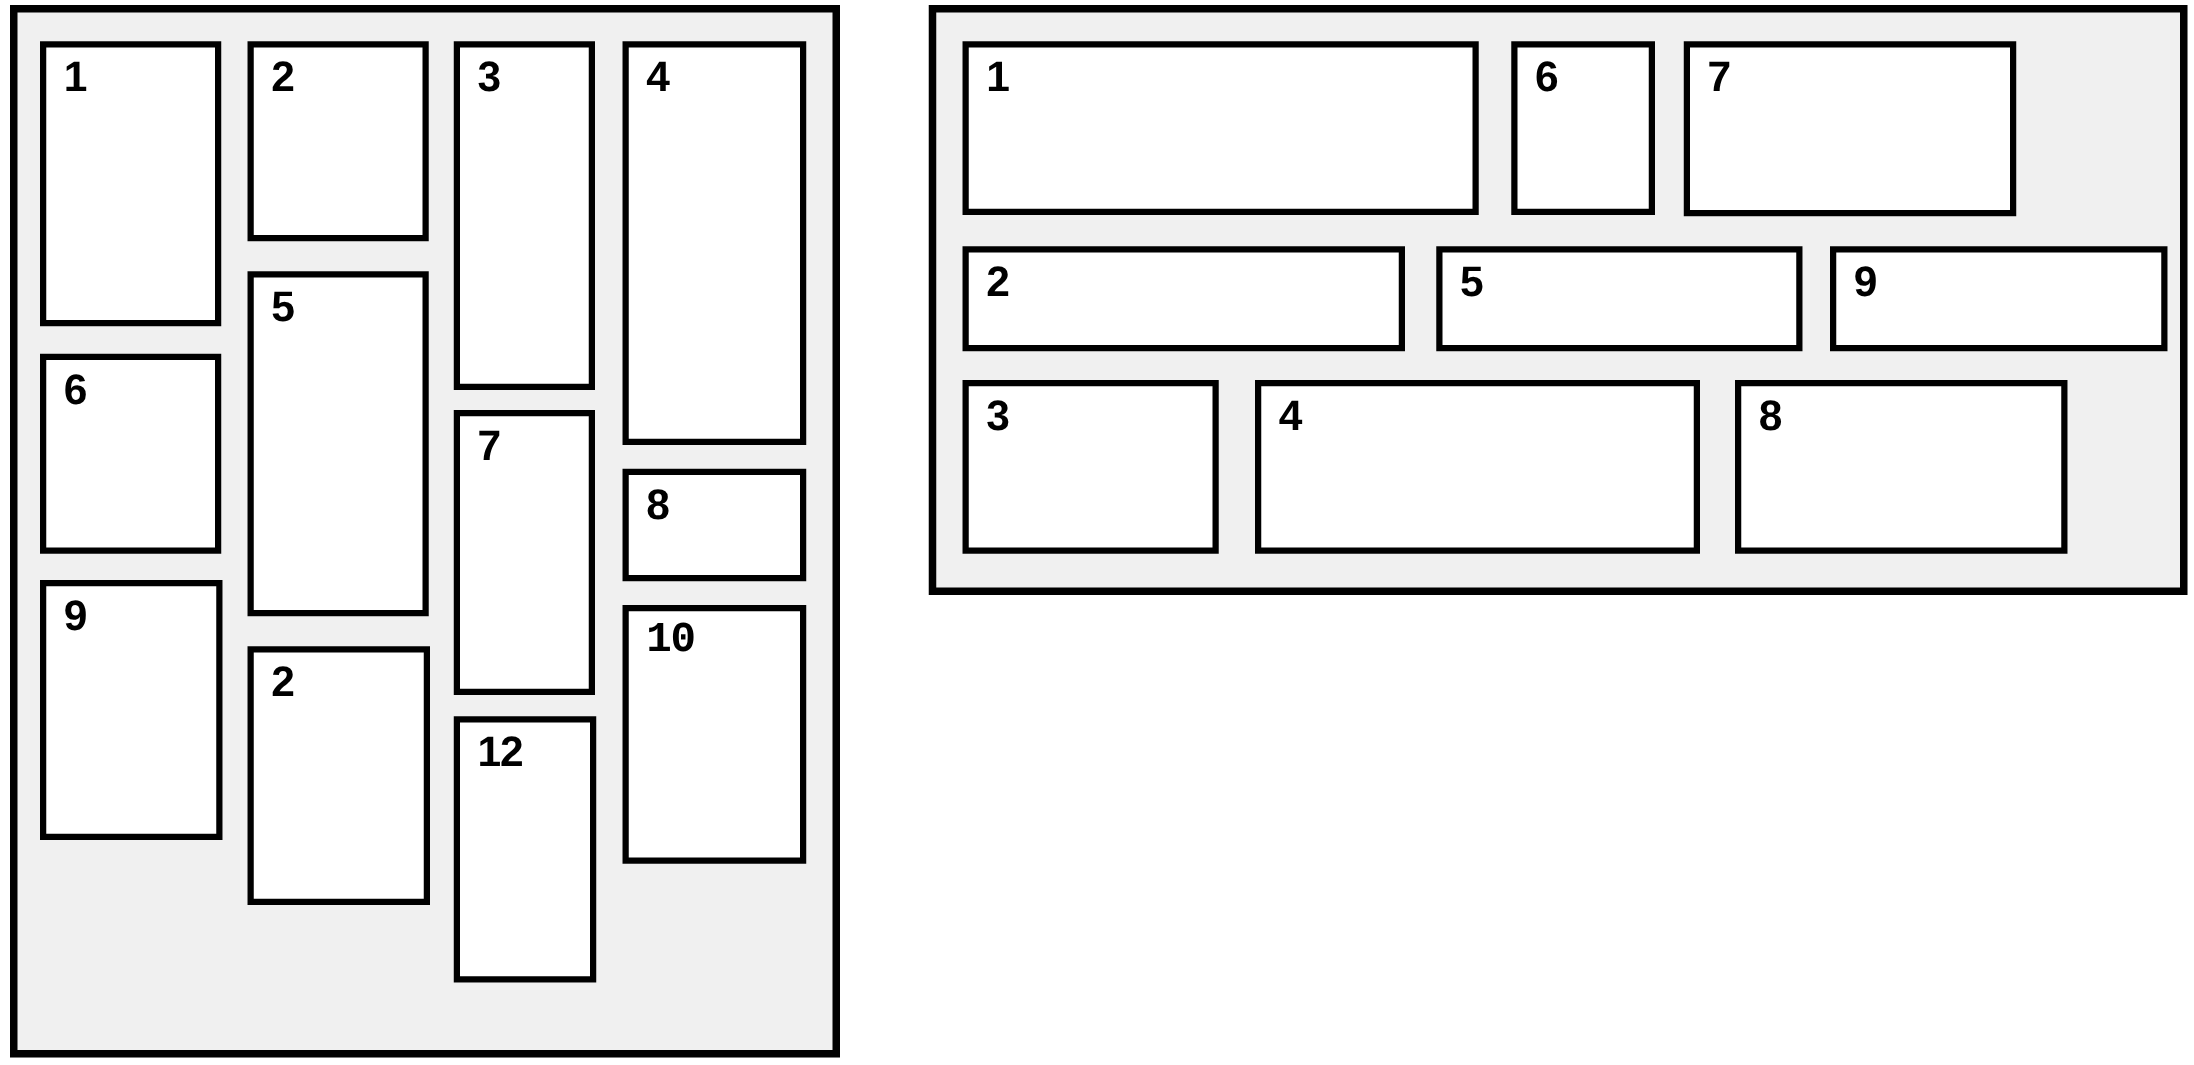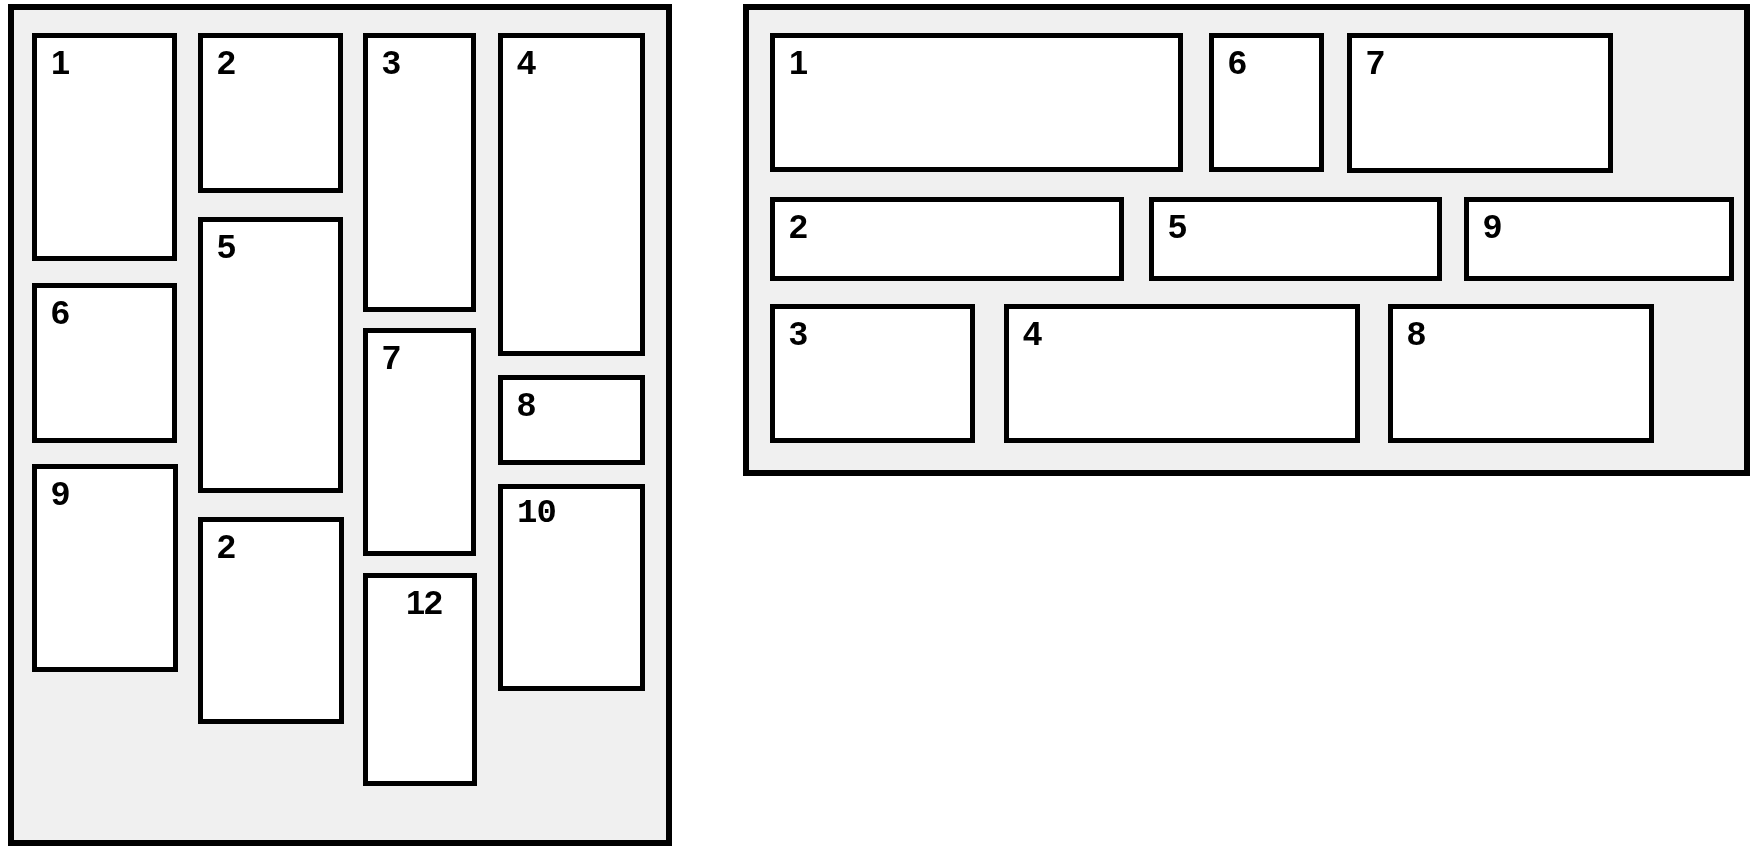--- a/index.html
+++ b/index.html
@@ -70,21 +70,21 @@
       </div>
       <div class="masonry-box" style="left: 32px; top: 464px; width: 146px; height: 208px; background: rgb(255, 255, 255); border-color: rgb(0, 0, 0);">
         <span class="box-label">9</span>
       </div>
       <div class="masonry-box" style="left: 498px; top: 484px; width: 147px; height: 207px; background: rgb(255, 255, 255); border-color: rgb(0, 0, 0); font-family: Liberation Mono, monospace;">
         <span class="box-label">10</span>
       </div>
       <div class="masonry-box" style="left: 198px; top: 517px; width: 146px; height: 207px; background: rgb(255, 255, 255); border-color: rgb(0, 0, 0);">
         <span class="box-label">2</span>
       </div>
-      <div class="masonry-box" style="left: 363px; top: 573px; width: 114px; height: 213px; background: rgb(255, 255, 255); border-color: rgb(0, 0, 0); padding-left: 24px;">
+      <div class="masonry-box" style="left: 363px; top: 573px; width: 114px; height: 213px; background: rgb(255, 255, 255); border-color: rgb(0, 0, 0);">
         <span class="box-label">12</span>
       </div>
     </div>
   <div>
       <div class="masonry-box" style="left: 770px; top: 33px; width: 413px; height: 139px; background: rgb(255, 255, 255); border-color: rgb(0, 0, 0);">
         <span class="box-label">1</span>
       </div>
       <div class="masonry-box" style="left: 1209px; top: 33px; width: 115px; height: 139px; background: rgb(255, 255, 255); border-color: rgb(0, 0, 0);">
         <span class="box-label">6</span>
       </div>

